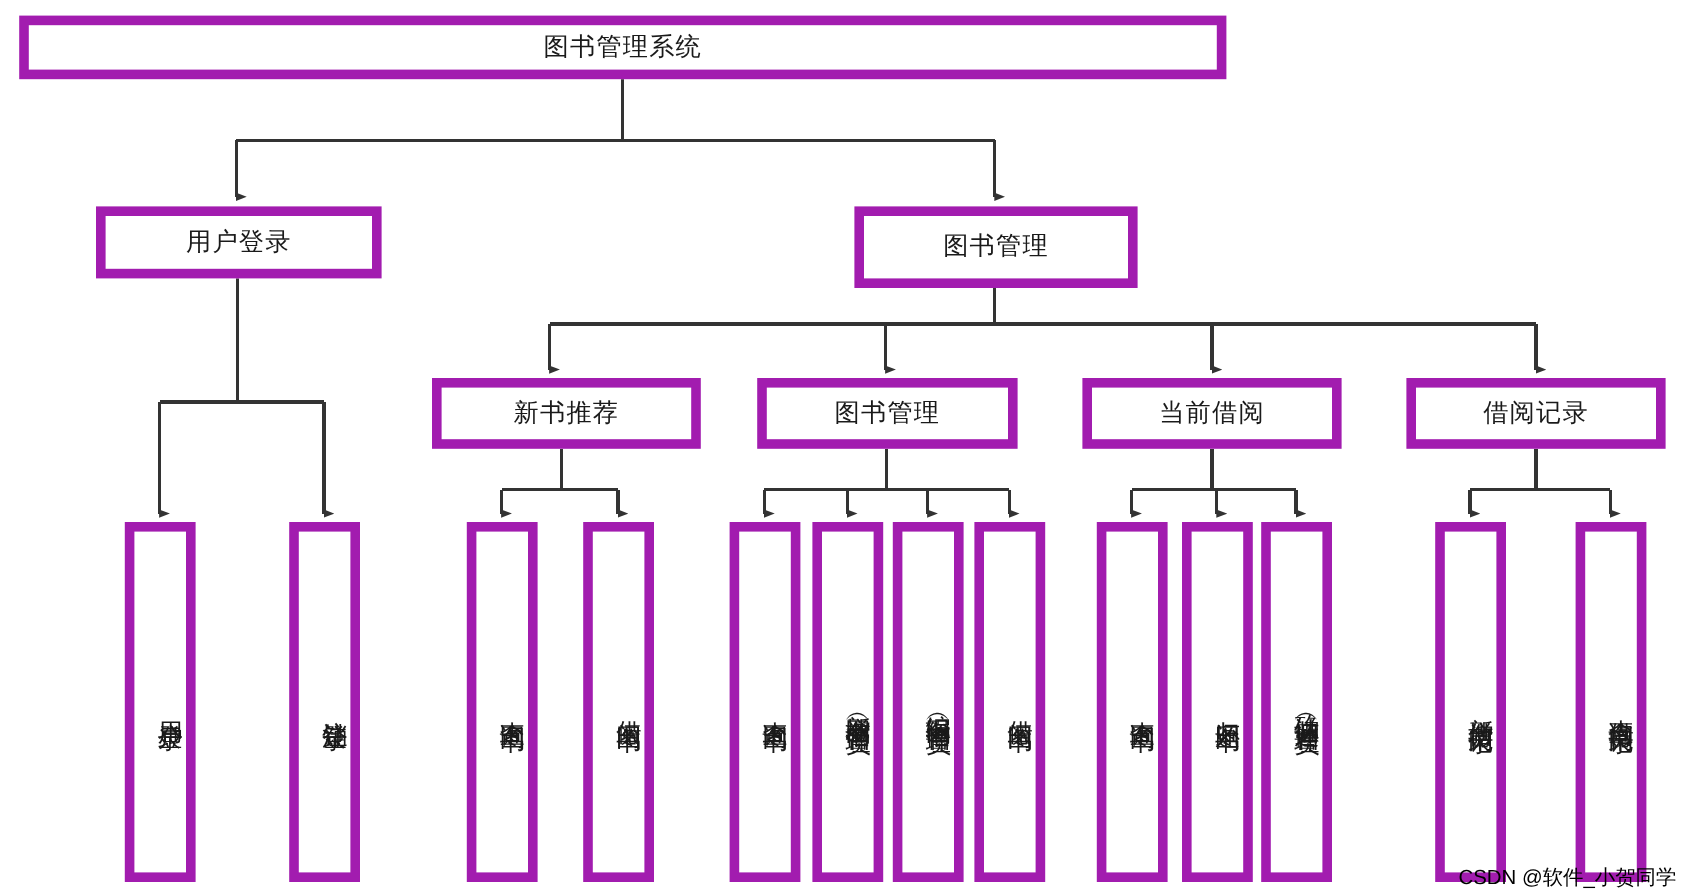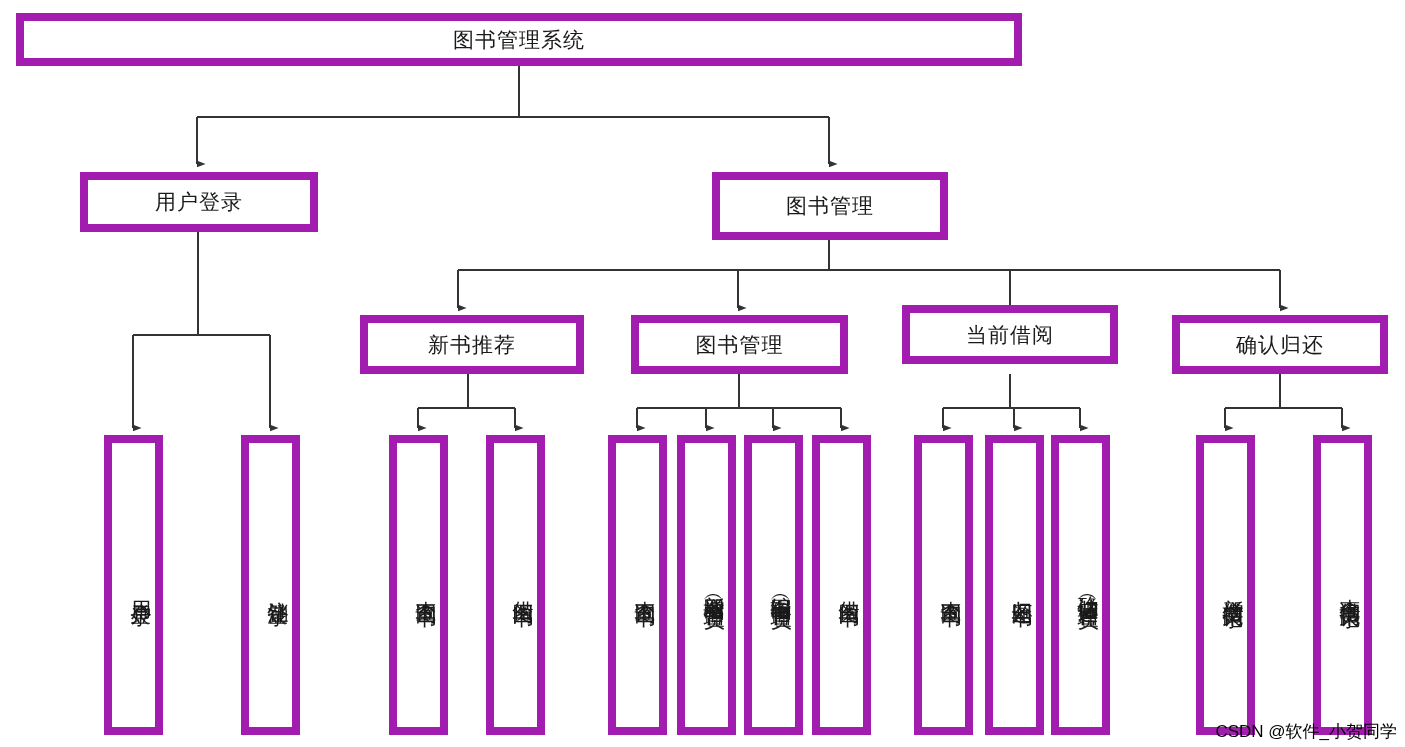--- a/index.html
+++ b/index.html
@@ -136,25 +136,25 @@
   <div class="node horizontal" style="left:712px; top:172px; width:236px; height:68px;">
     <span class="node-label">图书管理</span>
   </div>
 
   <div class="node horizontal" style="left:360px; top:315px; width:224px; height:59px;">
     <span class="node-label">新书推荐</span>
   </div>
   <div class="node horizontal" style="left:631px; top:315px; width:217px; height:59px;">
     <span class="node-label">图书管理</span>
   </div>
-  <div class="node horizontal" style="left:902px; top:305px; width:216px; height:59px;">
+  <div class="node horizontal" style="left:902px; top:315px; width:216px; height:59px;">
     <span class="node-label">当前借阅</span>
   </div>
   <div class="node horizontal" style="left:1172px; top:315px; width:216px; height:59px;">
-    <span class="node-label">确认归还</span>
+    <span class="node-label">借阅记录</span>
   </div>
 
   <div class="node vertical" style="left:104px; top:435px; width:59px; height:300px;">
     <span class="node-label">用户登录</span>
   </div>
   <div class="node vertical" style="left:241px; top:435px; width:59px; height:300px;">
     <span class="node-label">注销登录</span>
   </div>
 
   <div class="node vertical" style="left:389px; top:435px; width:59px; height:300px;">

